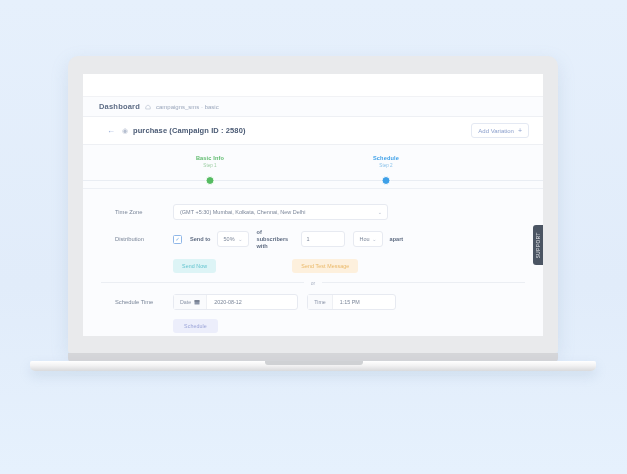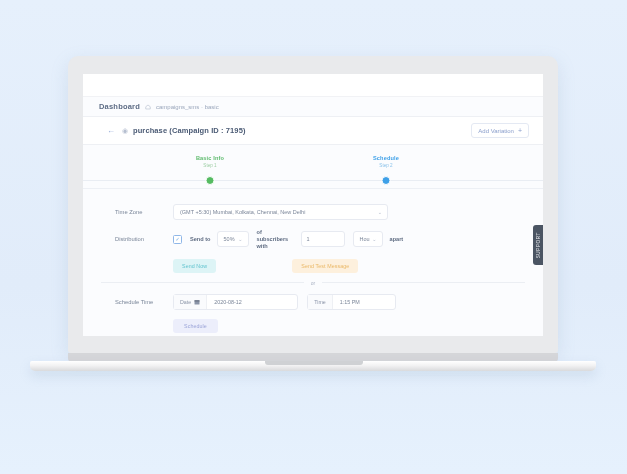--- a/index.html
+++ b/index.html
@@ -384,21 +384,21 @@
             <svg width="6" height="6" viewBox="0 0 12 12" fill="none" stroke="#b3bccd" stroke-width="1.2">
               <path d="M1.5 5.5L6 2l4.5 3.5V10H1.5z"></path>
             </svg>
           </span>
           <span class="crumb-path">campaigns_sms · basic</span>
         </div>
 
         <div class="title-row">
           <span class="back-arrow">←</span>
           <span class="title-dot">◉</span>
-          <span class="title-text">purchase (Campaign ID : 7195)</span>
+          <span class="title-text">purchase (Campaign ID : 2580)</span>
           <div class="add-variation">
             <span>Add Variation</span>
             <span class="plus">+</span>
           </div>
         </div>
 
         <div class="stepper">
           <div class="step-labels">
             <div class="step-label step-1">
               <span class="name">Basic Info</span>

